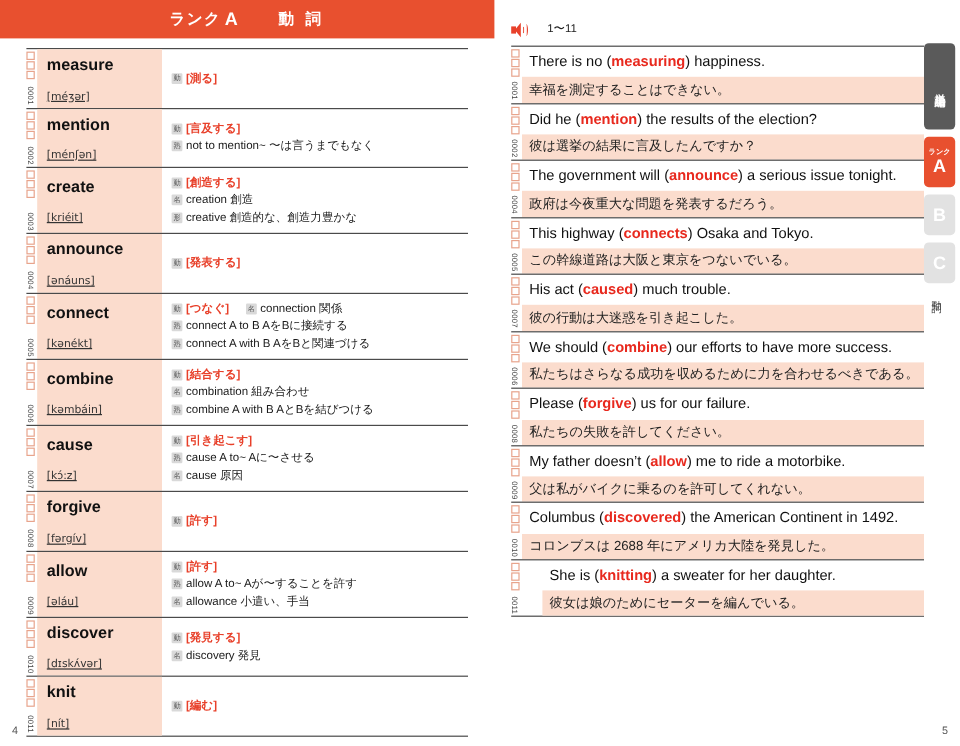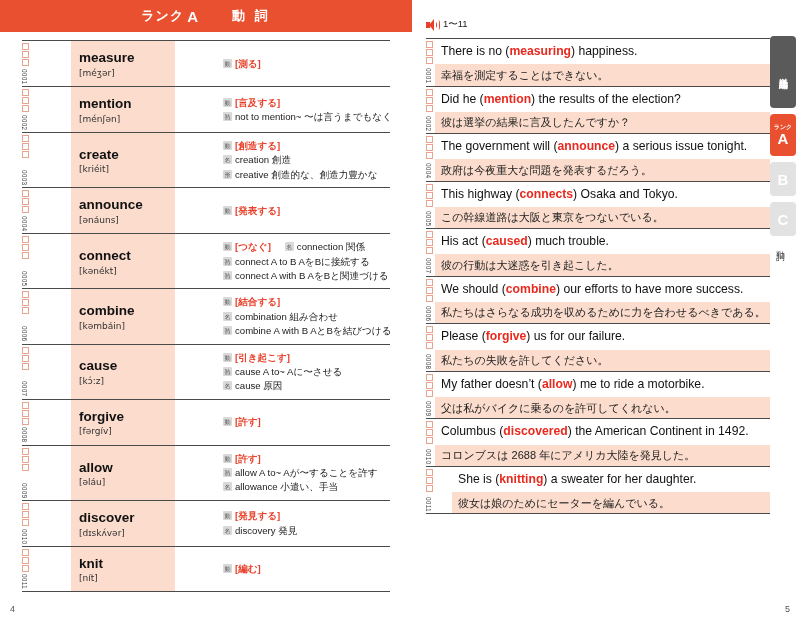--- a/index.html
+++ b/index.html
@@ -20,21 +20,20 @@
     font-size: 13px; font-weight: bold; letter-spacing: 1px;
   }
   .rank-header .rk-a { font-size: 15px; margin: 0 5px 0 3px; }
   .rank-header .rk-pos { letter-spacing: 3px; padding-left: 28px; }
 
   .word-list { position: absolute; left: 22px; top: 40px; width: 368px; }
   .word-row {
     position: relative; display: flex;
     border-top: 1.6px solid #4a4a4a;
     min-height: 46px;
-    gap: 40px;
   }
   .word-row:last-child { border-bottom: 1.6px solid #4a4a4a; }
 
   .chk-col {
     width: 9px; flex: 0 0 9px; position: relative;
     display: flex; flex-direction: column; align-items: flex-start;
     padding-top: 2px;
   }
   .chk { width: 7px; height: 7px; border: 1px solid #E8A48C; margin-bottom: 1px; background: #fff; }
   .idx-num {
@@ -44,42 +43,42 @@
     font-family: "Liberation Sans", sans-serif;
   }
 
   .headword-cell {
     width: 104px; flex: 0 0 104px;
     background: #FBDCCD;
     padding: 5px 6px 4px 8px;
     display: flex; flex-direction: column; justify-content: center;
   }
   .hw { font-size: 13.5px; font-weight: bold; color: #111; line-height: 1.15; }
-  .phon { font-size: 9px; color: #333; margin-top: 2px; font-family: "DejaVu Sans", sans-serif; }
+  .phon { font-size: 9px; color: #333; margin-top: 14px; font-family: "DejaVu Sans", sans-serif; text-decoration: underline; }
 
   .defs-cell {
     flex: 1; padding: 6px 4px 5px 8px;
     display: flex; flex-direction: column; justify-content: center;
   }
   .def-line { font-size: 9.6px; line-height: 1.5; color: #1a1a1a; white-space: nowrap; }
   .def-line.inline-pair { display: flex; gap: 14px; }
   .tagbox {
     display: inline-block; width: 9px; height: 9px; line-height: 9px;
     background: #d9d9d9; color: #555; font-size: 6px; text-align: center;
     vertical-align: 1px; margin-right: 3px; border-radius: 1px;
     font-family: "DejaVu Sans", sans-serif;
   }
   .jp-main { color: #E8402A; font-weight: bold; }
   .br { color: #1a1a1a; }
 
   .pg-num-left { position: absolute; left: 10px; bottom: 8px; font-size: 9px; color: #555; }
 
   
   .page-right { position: relative; width: 388px; height: 622px; }
-  .audio-bar { position: absolute; left: 14px; top: 18px; display: flex; align-items: center; gap: 4px; }
+  .audio-bar { position: absolute; left: 14px; top: 18px; display: flex; align-items: center; gap: 17px; }
   .spk { width: 13px; height: 12px; position: relative; display: inline-block; }
   .spk .body {
     position: absolute; left: 0; top: 3px; width: 4px; height: 6px; background: #E8402A;
   }
   .spk .cone {
     position: absolute; left: 3px; top: 0px;
     width: 0; height: 0; border-top: 6px solid transparent;
     border-bottom: 6px solid transparent; border-right: 5px solid #E8402A;
   }
   .spk .w1 { position: absolute; left: 9px; top: 3px; width: 2px; height: 6px;

